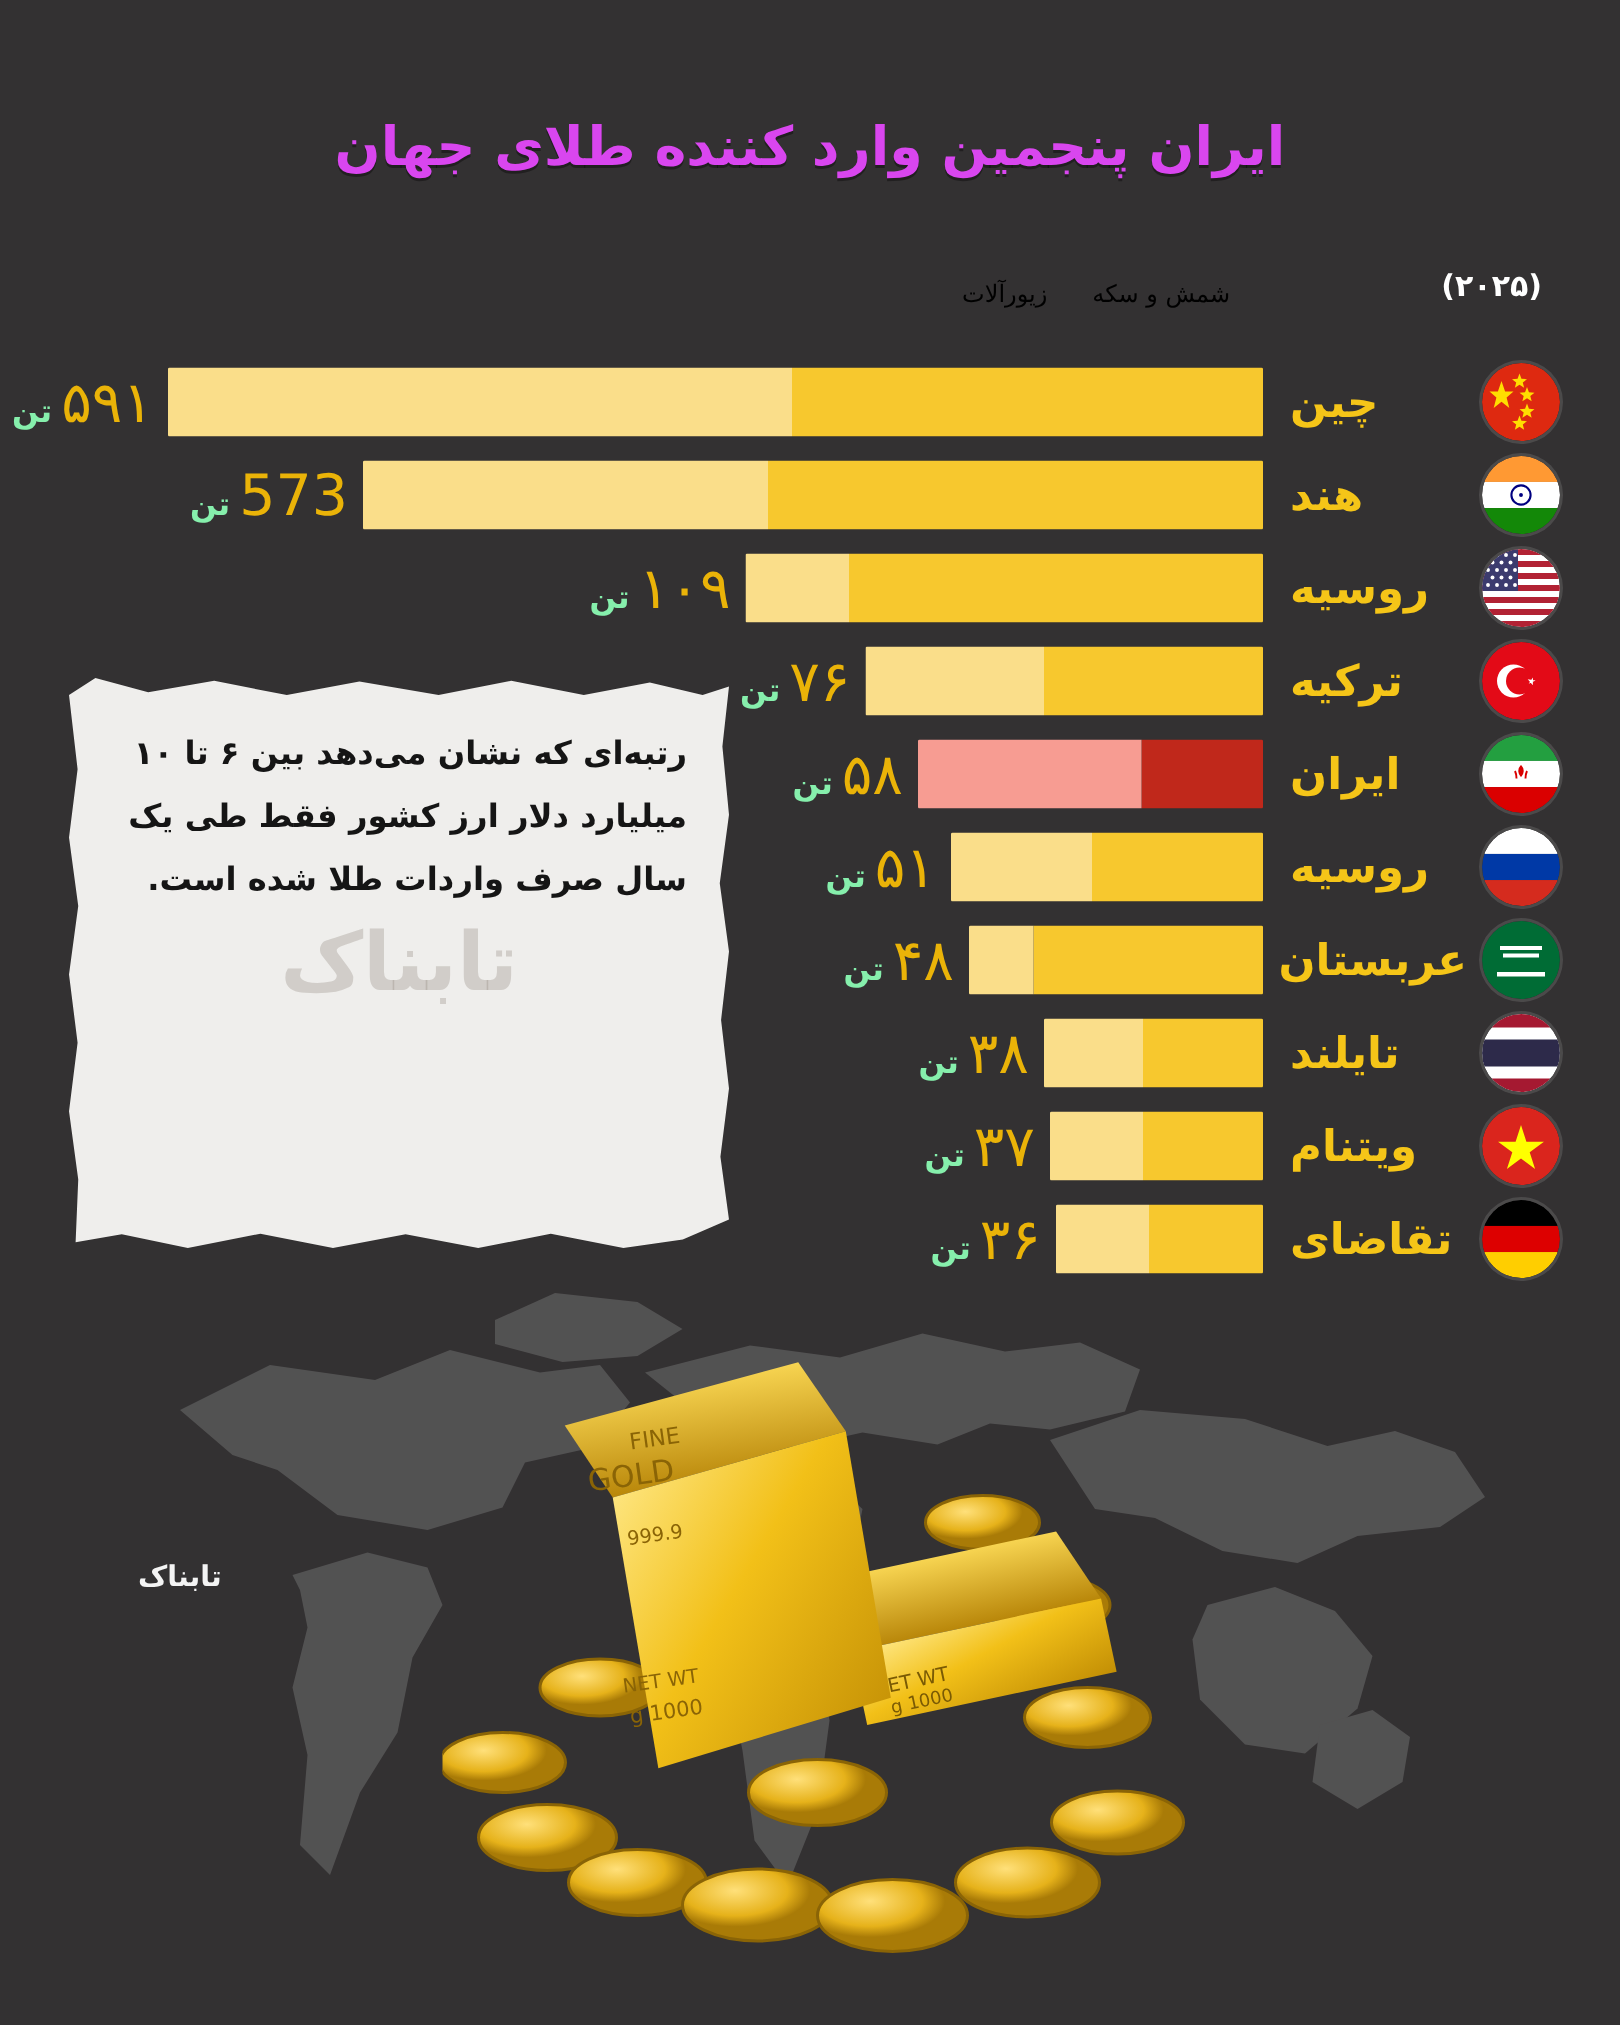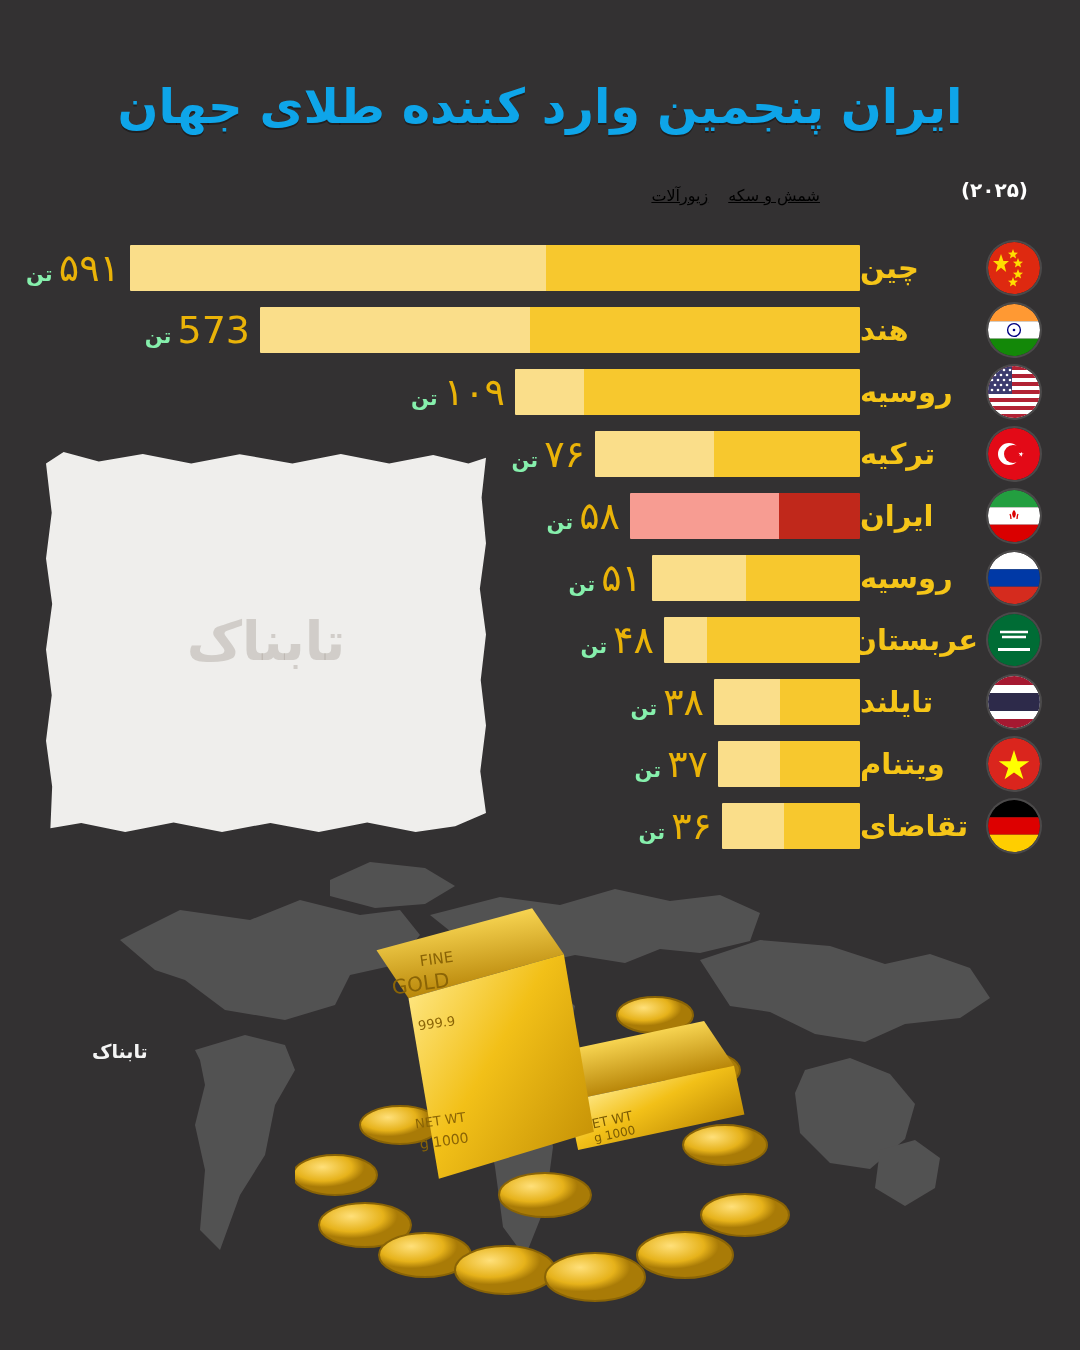--- a/index.html
+++ b/index.html
@@ -16,53 +16,53 @@
   .worldmap{
     position:absolute;left:0;top:820px;width:1080px;height:530px;
     opacity:.55;
   }
   .worldmap svg{width:100%;height:100%;display:block;}
 
   
   .title{
     position:absolute;top:78px;right:50px;left:50px;
     text-align:center;
-    color:#0ea5e9;
-    font-size:48px;font-weight:bold;
+    color:#d946ef;
+    font-size:36px;font-weight:bold;
     letter-spacing:0px;
     direction:rtl;
     text-shadow:0 2px 0 rgba(0,0,0,.35);
   }
   .subtitle{
     position:absolute;top:178px;right:52px;
     color:#ffffff;font-size:20px;font-weight:bold;direction:rtl;
   }
 
   
   .legend-wrap{
     position:absolute;top:186px;right:260px;
-    display:flex;flex-direction:row-reverse;align-items:flex-start;gap:20px;direction:rtl;text-decoration:underline;
+    display:flex;flex-direction:row-reverse;align-items:flex-start;gap:30px;direction:rtl;
   }
 
   
   .rows{position:absolute;top:238px;right:40px;width:1000px;}
   .row{
     position:relative;height:60px;margin-bottom:2px;
     display:flex;flex-direction:row;align-items:center;direction:rtl;
   }
   .flag{
     width:52px;height:52px;border-radius:50%;overflow:hidden;flex:0 0 52px;
     margin-left:10px;box-shadow:0 0 0 2px rgba(255,255,255,.12);
     position:relative;
   }
   .flag svg{display:block;width:52px;height:52px;}
   .cname{
     width:118px;flex:0 0 118px;text-align:left;
     color:#F5C518;font-size:29px;font-weight:bold;
-    padding-left:0;white-space:nowrap;
+    padding-left:18px;white-space:nowrap;
     letter-spacing:-0.5px;
   }
   .barwrap{
     flex:1 1 auto;display:flex;flex-direction:row;align-items:center;height:46px;
   }
   .bar{
     height:46px;display:flex;flex-direction:row;overflow:hidden;
     border-radius:1px;
   }
   .seg-a{height:100%;}
@@ -449,20 +449,21 @@
       <div class="valwrap">
         <span class="val">۳۶</span>
         <span class="unit">تن</span>
       </div>
     </div>
       </div>
     </div>
 
   <div class="note">
     <div class="wm">تابناک</div>
+    <p>رتبه‌ای که نشان می‌دهد بین ۶ تا ۱۰ میلیارد دلار ارز کشور فقط طی یک سال صرف واردات طلا شده است.</p>
   </div>
 
   <div class="gold">
     <svg viewBox="0 0 500 420" xmlns="http://www.w3.org/2000/svg">
       <defs>
         <linearGradient id="g1" x1="0" y1="0" x2="1" y2="1">
           <stop offset="0%" stop-color="#ffe98a"></stop>
             <stop offset="45%" stop-color="#f2c018"></stop>
             <stop offset="100%" stop-color="#c38f05"></stop>
         </linearGradient>

